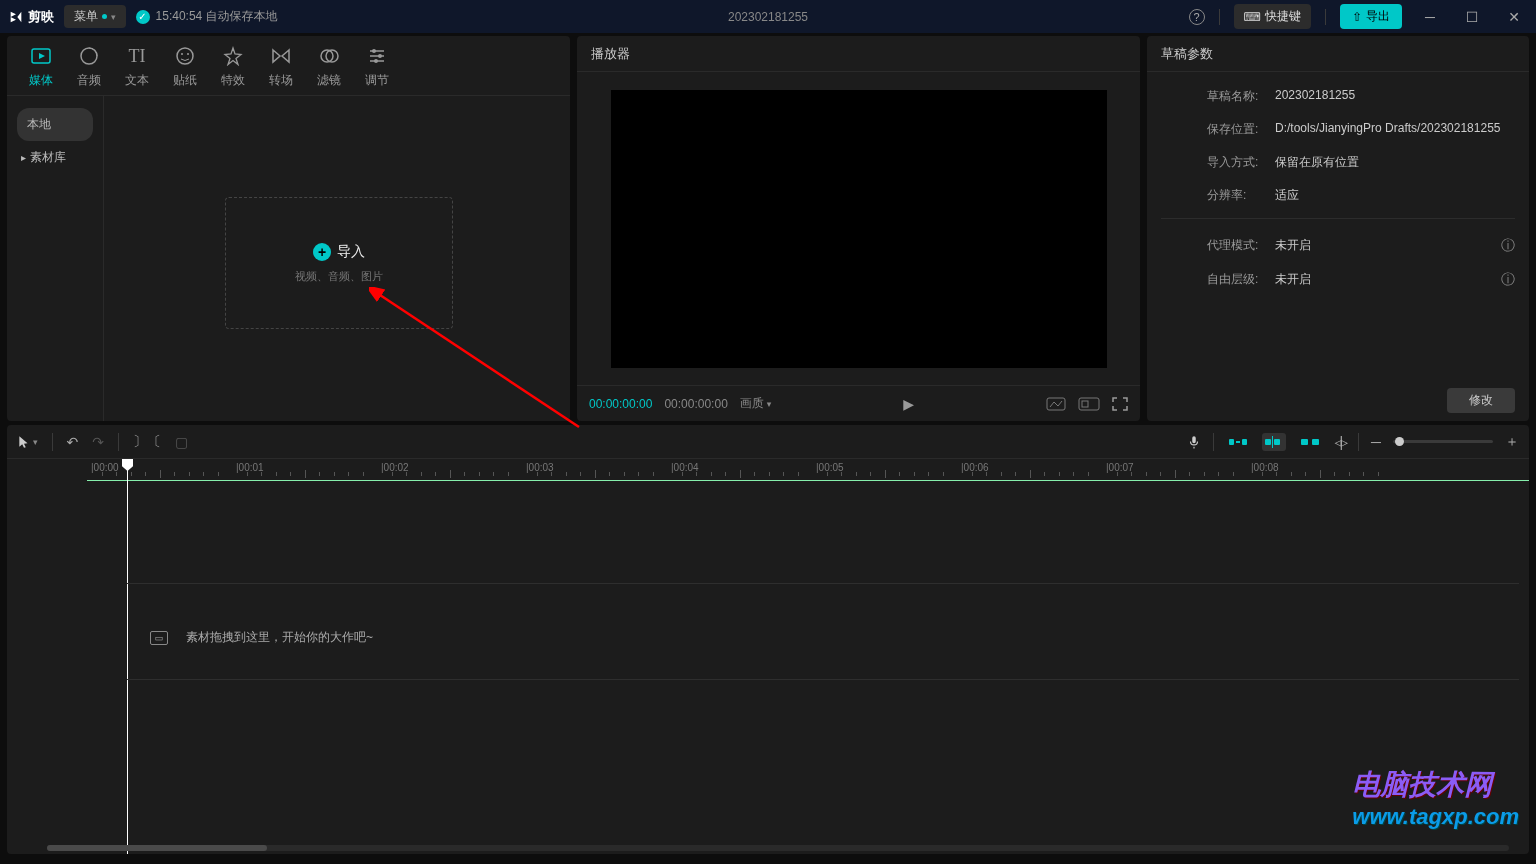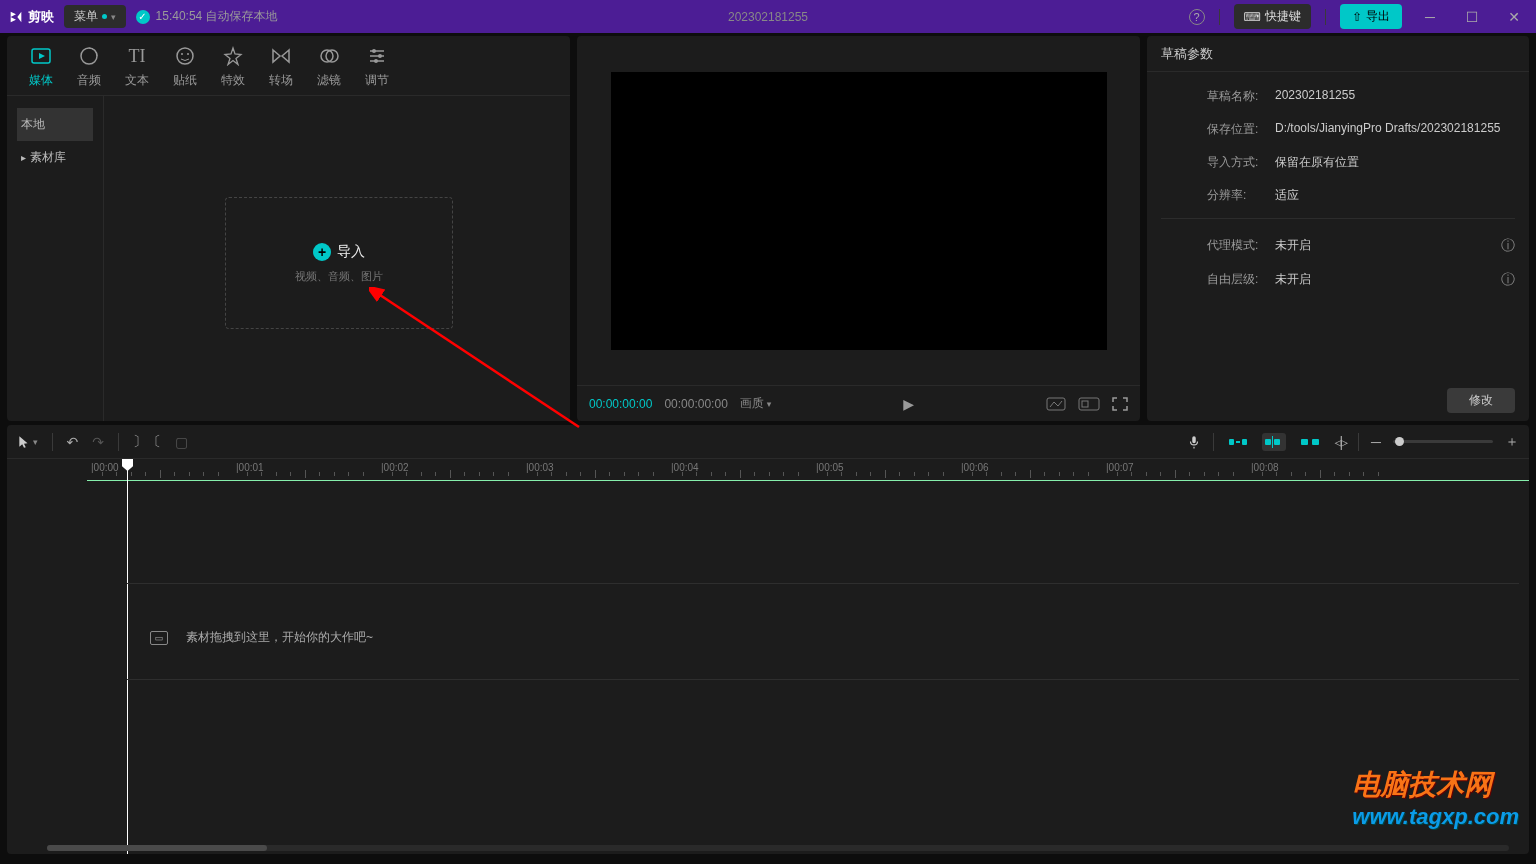--- a/index.html
+++ b/index.html
@@ -1,19 +1,19 @@
 <!DOCTYPE html>
 <html><head>
 <meta charset="utf-8">
 <style>
   * { margin: 0; padding: 0; box-sizing: border-box; user-select: none; }
   html, body { width: 1536px; height: 864px; background: #0d0d0d; font-family: "Microsoft YaHei", sans-serif; color: #ccc; overflow: hidden; }
   
   
-  .titlebar { height: 33px; background: #4c1d95; display: flex; align-items: center; padding: 0 8px; gap: 10px; }
+  .titlebar { height: 33px; background: #0f172a; display: flex; align-items: center; padding: 0 8px; gap: 10px; }
   .logo { display: flex; align-items: center; gap: 4px; color: #fff; font-size: 13px; font-weight: bold; }
   .logo-icon { width: 16px; height: 16px; }
   .menu-btn { background: #2c2c2c; border-radius: 4px; padding: 3px 10px; font-size: 12px; color: #ccc; display: flex; align-items: center; gap: 4px; }
   .autosave { display: flex; align-items: center; gap: 6px; font-size: 12px; color: #9a9a9a; }
   .check-icon { width: 14px; height: 14px; border-radius: 50%; background: #00c8c8; display: flex; align-items: center; justify-content: center; color: #fff; font-size: 10px; }
   .title-center { position: absolute; left: 50%; transform: translateX(-50%); font-size: 12px; color: #888; }
   .title-right { margin-left: auto; display: flex; align-items: center; gap: 14px; }
   .help-icon { width: 16px; height: 16px; border: 1px solid #888; border-radius: 50%; display: flex; align-items: center; justify-content: center; font-size: 11px; color: #aaa; }
   .shortcut-btn { background: #2c2c2c; border-radius: 4px; padding: 4px 10px; font-size: 12px; color: #ddd; display: flex; align-items: center; gap: 4px; }
   .export-btn { background: #00c8c8; color: #000; border-radius: 4px; padding: 4px 12px; font-size: 12px; display: flex; align-items: center; gap: 4px; font-weight: 500; }
@@ -24,21 +24,21 @@
   
   
   .media-panel { width: 563px; background: #1c1c1c; border-radius: 4px; display: flex; flex-direction: column; }
   .media-tabs { display: flex; gap: 24px; padding: 8px 22px 0 22px; }
   .media-tab { display: flex; flex-direction: column; align-items: center; gap: 4px; font-size: 12px; color: #999; cursor: pointer; padding-bottom: 6px; }
   .media-tab.active { color: #00c8c8; }
   .media-tab-icon { font-size: 20px; height: 24px; display:flex; align-items:center; }
   .media-body { display: flex; flex: 1; border-top: 1px solid #2a2a2a; }
   .media-sidebar { width: 97px; border-right: 1px solid #2a2a2a; padding-top: 12px; }
   .side-item { padding: 8px 14px; font-size: 12px; color: #bbb; cursor: pointer; display:flex; align-items:center; gap:4px;}
-  .side-item.active { background: #333; border-radius: 0; margin: 0 10px; padding: 8px 4px; }
+  .side-item.active { background: #333; border-radius: 12px; margin: 0 10px; padding: 8px 10px; }
   .media-content { flex: 1; position: relative; }
   .import-box { position: absolute; left: 121px; top: 101px; width: 228px; height: 132px; border: 1px dashed #444; border-radius: 4px; display: flex; flex-direction: column; align-items: center; justify-content: center; gap: 8px; }
   .import-main { display: flex; align-items: center; gap: 6px; color: #eee; font-size: 14px; }
   .plus-circle { width: 18px; height: 18px; border-radius: 50%; background: #00c8c8; display: flex; align-items: center; justify-content: center; color: #000; font-weight: bold; font-size: 14px; }
   .import-sub { font-size: 11px; color: #777; }
   .arrow-svg { position: absolute; left: 265px; top: 191px; pointer-events: none; }
   
   
   .player-panel { width: 563px; background: #1c1c1c; border-radius: 4px; display: flex; flex-direction: column; }
   .panel-header { height: 36px; display: flex; align-items: center; padding: 0 14px; font-size: 13px; color: #ccc; border-bottom: 1px solid #2a2a2a; }
@@ -83,21 +83,21 @@
   .track-hint-line { position: absolute; left: 120px; right: 10px; height: 1px; background: #2e2e2e; }
   .track-hint { position: absolute; left: 143px; top: 148px; display: flex; align-items: center; gap: 18px; color: #aaa; font-size: 12px; }
   .track-icon { width: 18px; height: 14px; border: 1px solid #888; border-radius: 2px; display:flex; align-items:center; justify-content:center; font-size:9px;}
   .tl-scroll { position: absolute; left: 40px; right: 20px; bottom: 3px; height: 6px; background: #2a2a2a; border-radius: 3px; }
   .tl-thumb { position: absolute; left: 0; top: 0; bottom: 0; width: 220px; background: #4a4a4a; border-radius: 3px; }
   
   
   .watermark { position: absolute; right: 10px; bottom: 24px; display: flex; align-items: center; gap: 16px; }
   .tag-box { background: #0b6bd6; color: #fff; font-weight: 900; font-size: 42px; padding: 4px 18px; border-radius: 10px; font-style: italic; letter-spacing: 2px; }
   .wm-text { display: flex; flex-direction: column; font-weight: 900; font-style: italic; }
-  .wm-line1 { color: #f97316; font-size: 28px; text-shadow: 1px 1px 0 #600; }
+  .wm-line1 { color: #8b5cf6; font-size: 28px; text-shadow: 1px 1px 0 #600; }
   .wm-line2 { color: #0b9be8; font-size: 22px; text-shadow: 1px 1px 0 #044; }
 </style>
 </head>
 <body>
 
 <div class="titlebar">
   <div class="logo">
     <svg class="logo-icon" viewBox="0 0 24 24">
         <path fill="#fff" d="M4 4l8 4-8 4V4zm0 8l8 4-8 4v-8zM20 4l-6 8 6 8V4z"></path>
       </svg>
@@ -231,20 +231,21 @@
                 <path d="M0,0 L0,6 L8,3 z" fill="#ff0000"></path>
               </marker>
             </defs>
           <line x1="210" y1="140" x2="8" y2="6" stroke="#ff0000" stroke-width="2.5" marker-end="url(#ah)"></line>
         </svg>
       </div>
     </div>
   </div>
 
   <div class="player-panel">
+    <div class="panel-header">播放器</div>
     <div class="player-view">
       <div class="video-box"></div>
     </div>
     <div class="player-controls">
       <span class="time-cur">00:00:00:00</span>
       <span>00:00:00:00</span>
       <span style="display:flex;align-items:center;gap:3px;">
           <span>画质</span>
           <span style="font-size:9px;">▾</span>
         </span>

